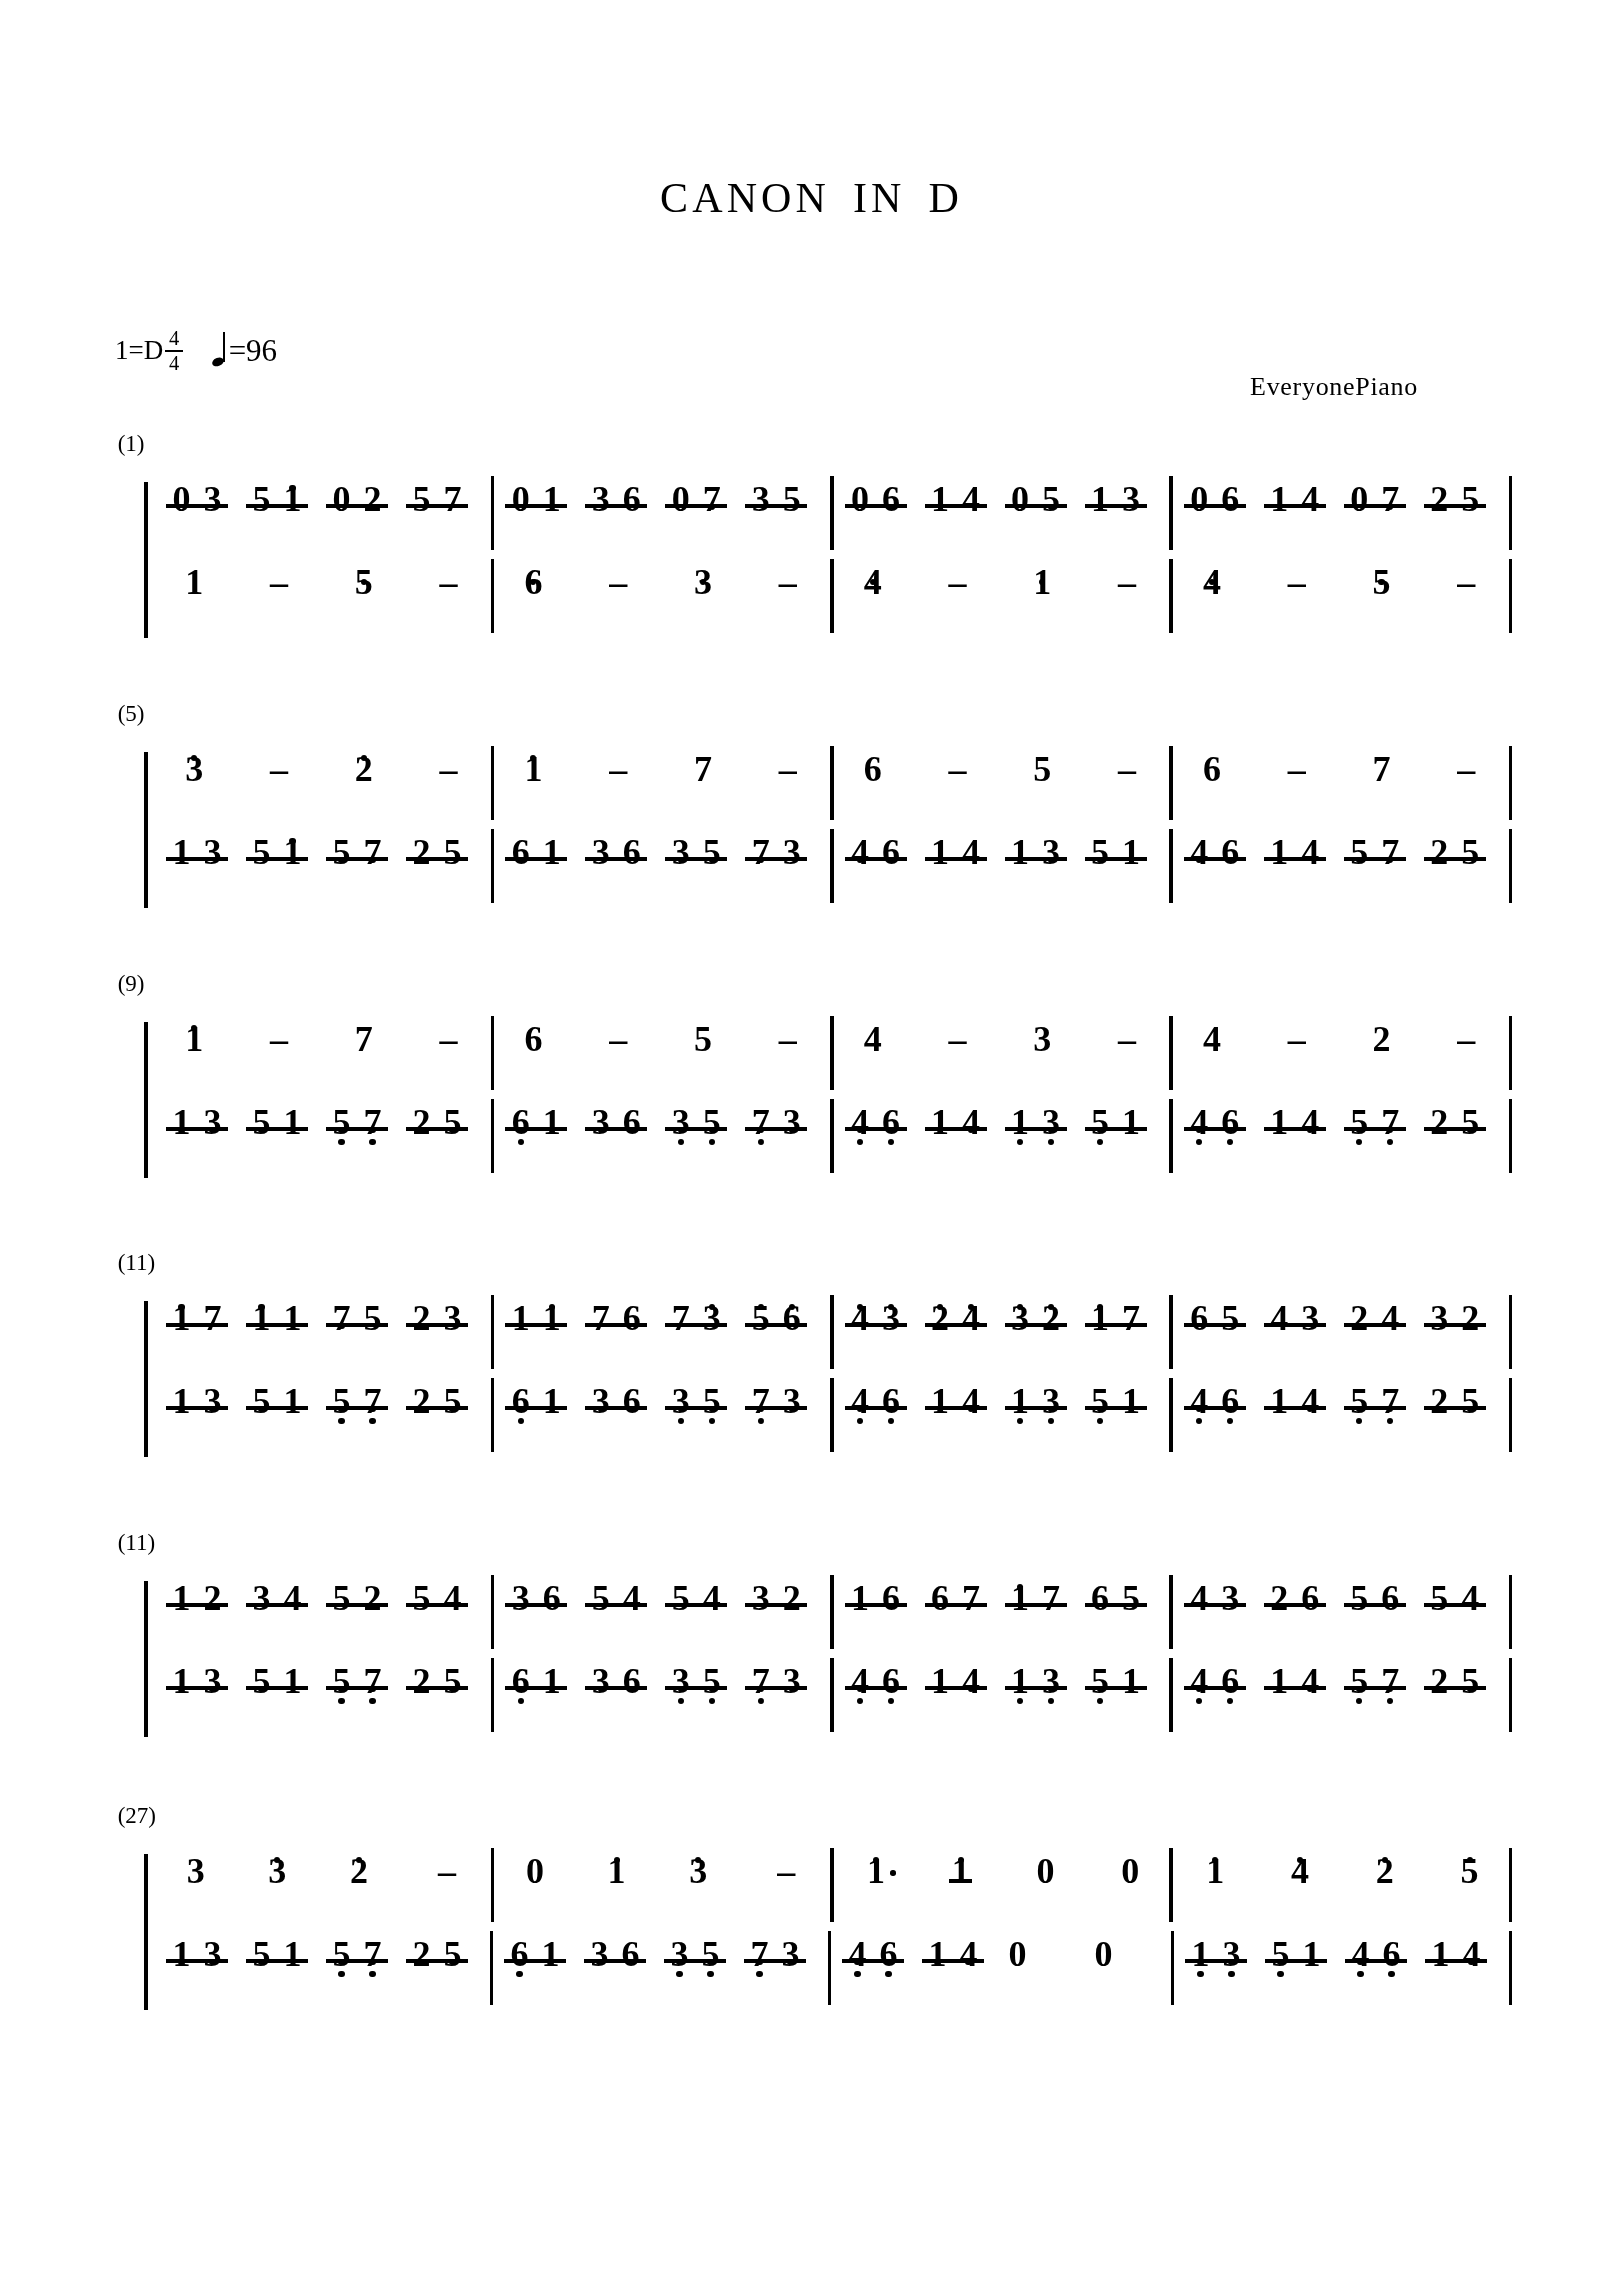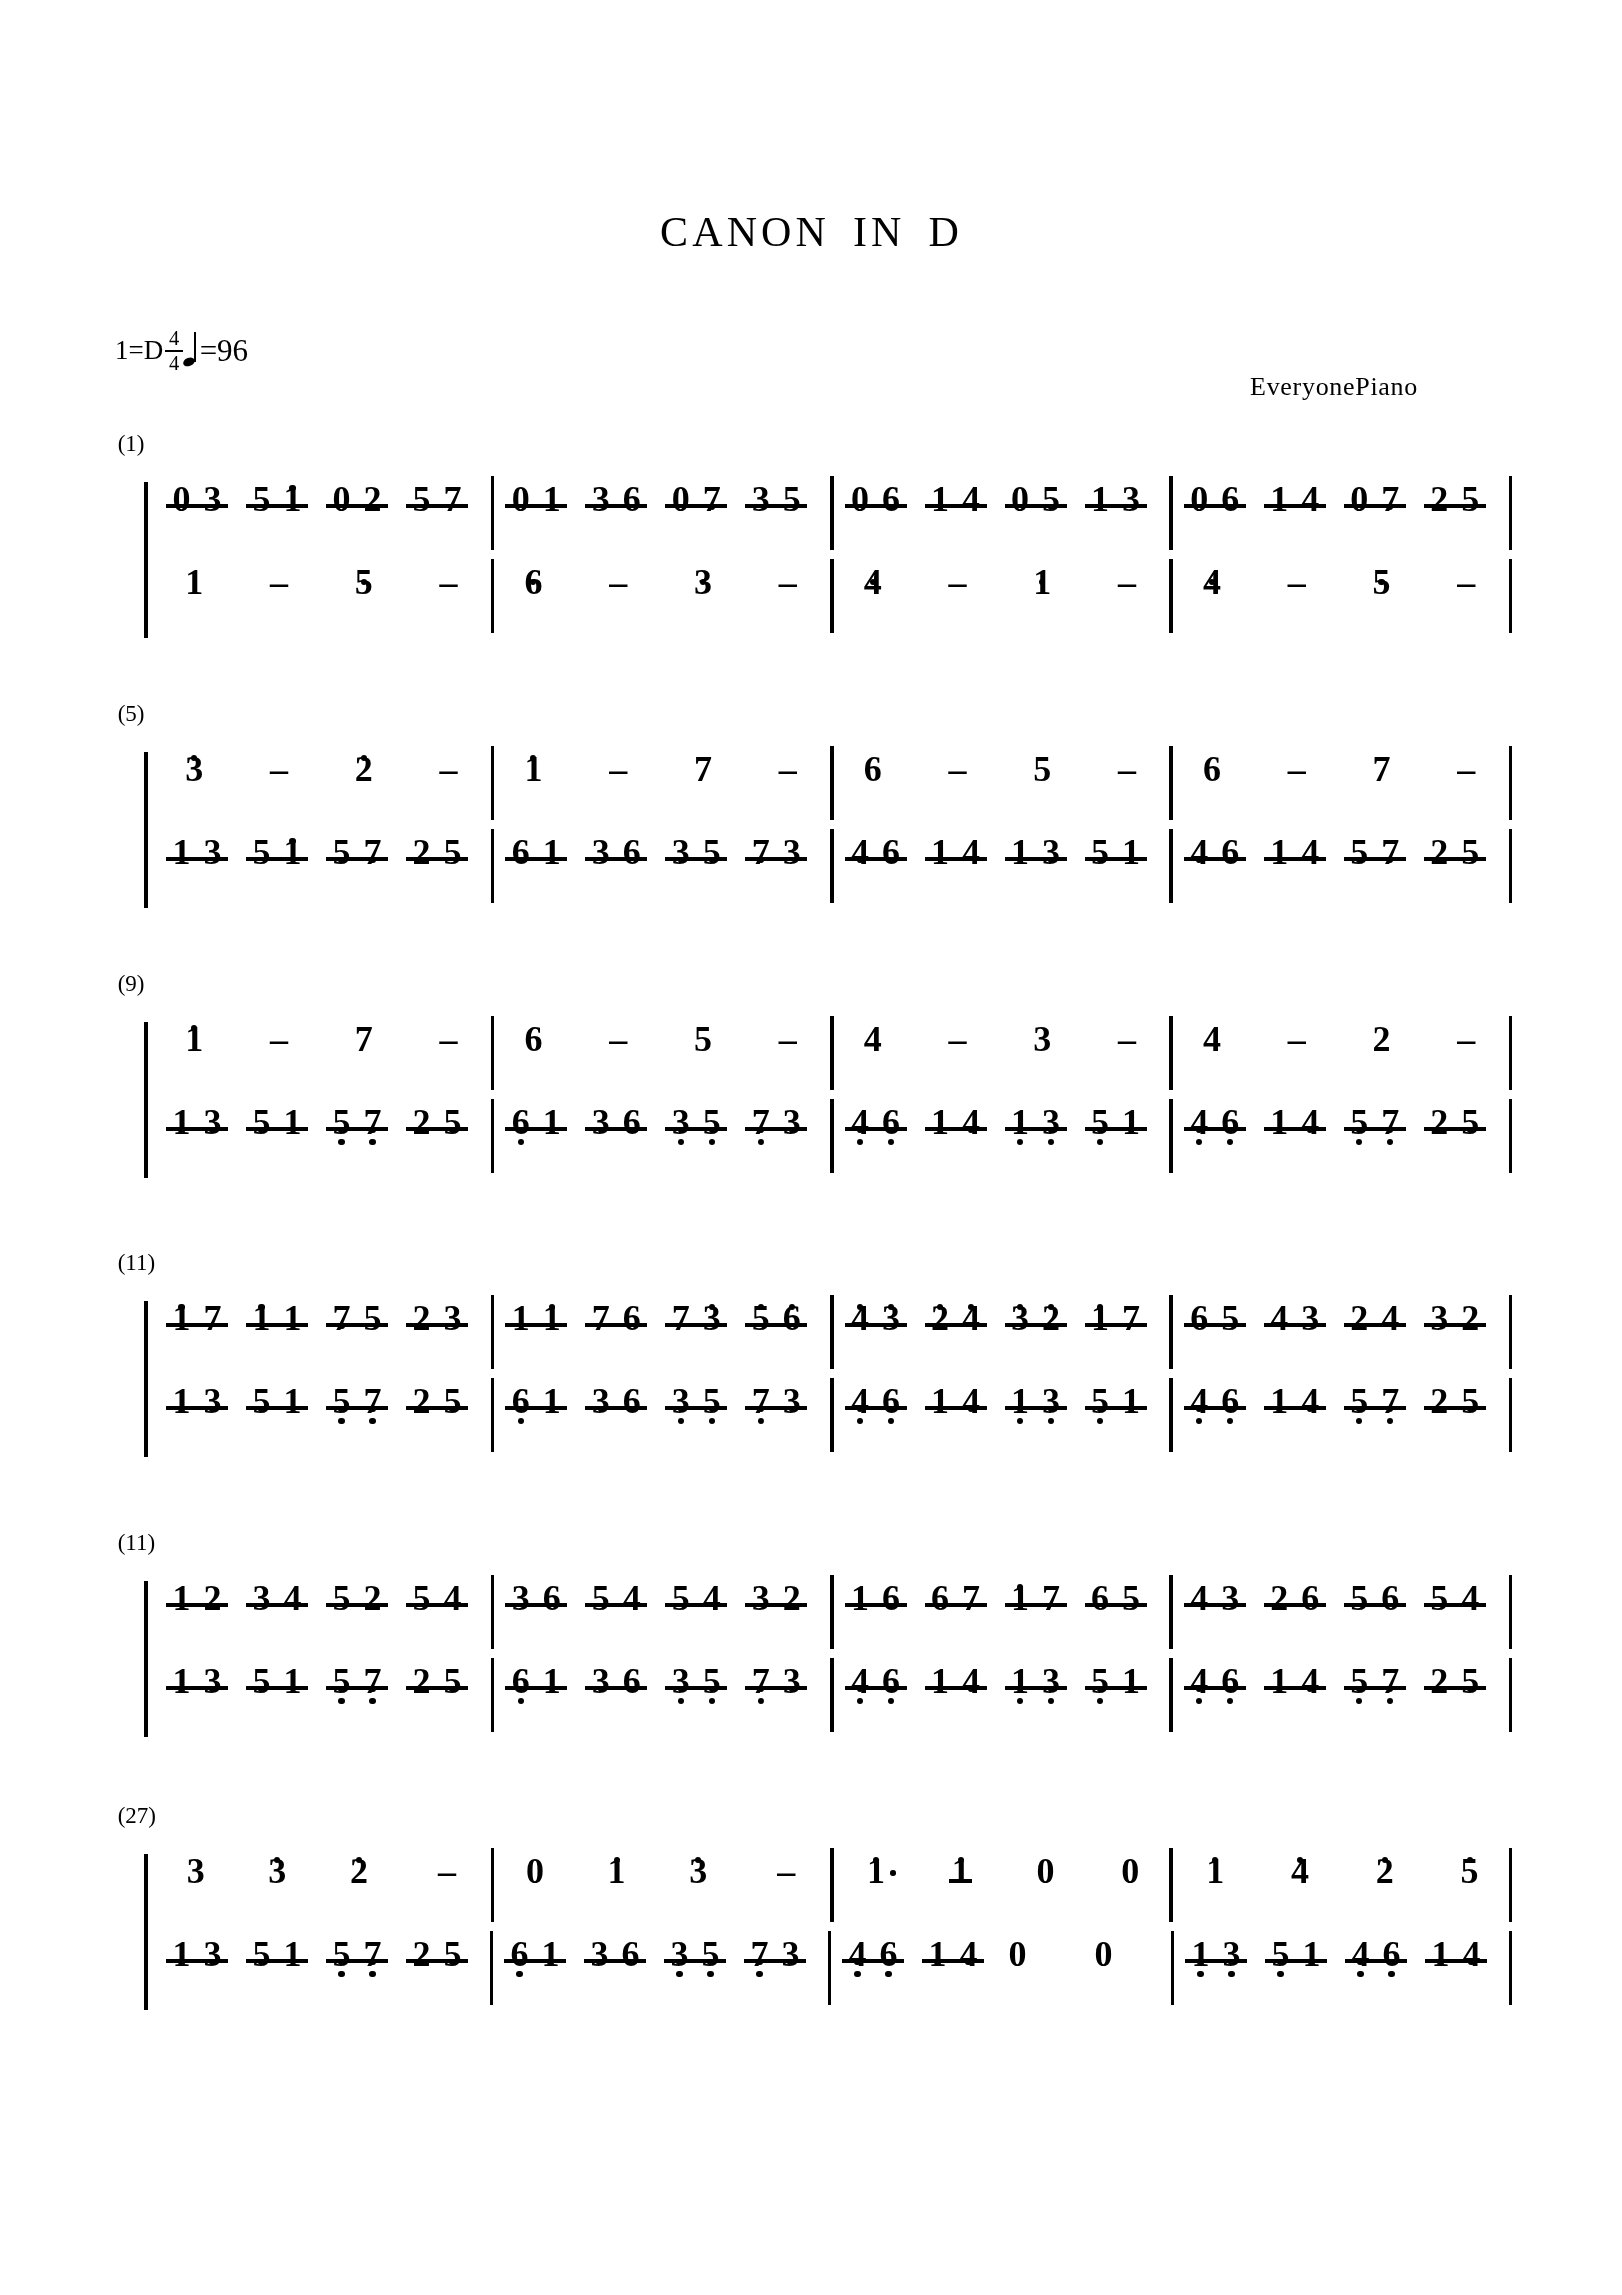--- a/index.html
+++ b/index.html
@@ -11,27 +11,26 @@
     overflow:hidden;
   }
 
   
   .title{
     position:absolute;top:174px;left:0;width:100%;
     text-align:center;
     font-size:42px;
     letter-spacing:4.1px;
     font-family:"Liberation Serif", serif;
-    margin-top:34px;
   }
   .title .sp{display:inline-block;width:23px;}
 
   .meta{
     position:absolute; top:328px; left:115px;
-    display:flex; align-items:center; 
+    display:flex; align-items:center; gap:29px;
     font-size:27px;
   }
   .keysig{display:flex;align-items:center;}
   .frac{display:inline-flex;flex-direction:column;align-items:center;line-height:1;
         margin-left:2px;position:relative;top:0px;font-size:20.5px;}
   .frac .num{padding-bottom:1.4px;}
   .frac .bar{width:18px;height:2px;background:#000;}
   .frac .den{padding-top:1.4px;}
 
   .tempo{display:flex;align-items:center;gap:1.4px;font-size:31px;}

